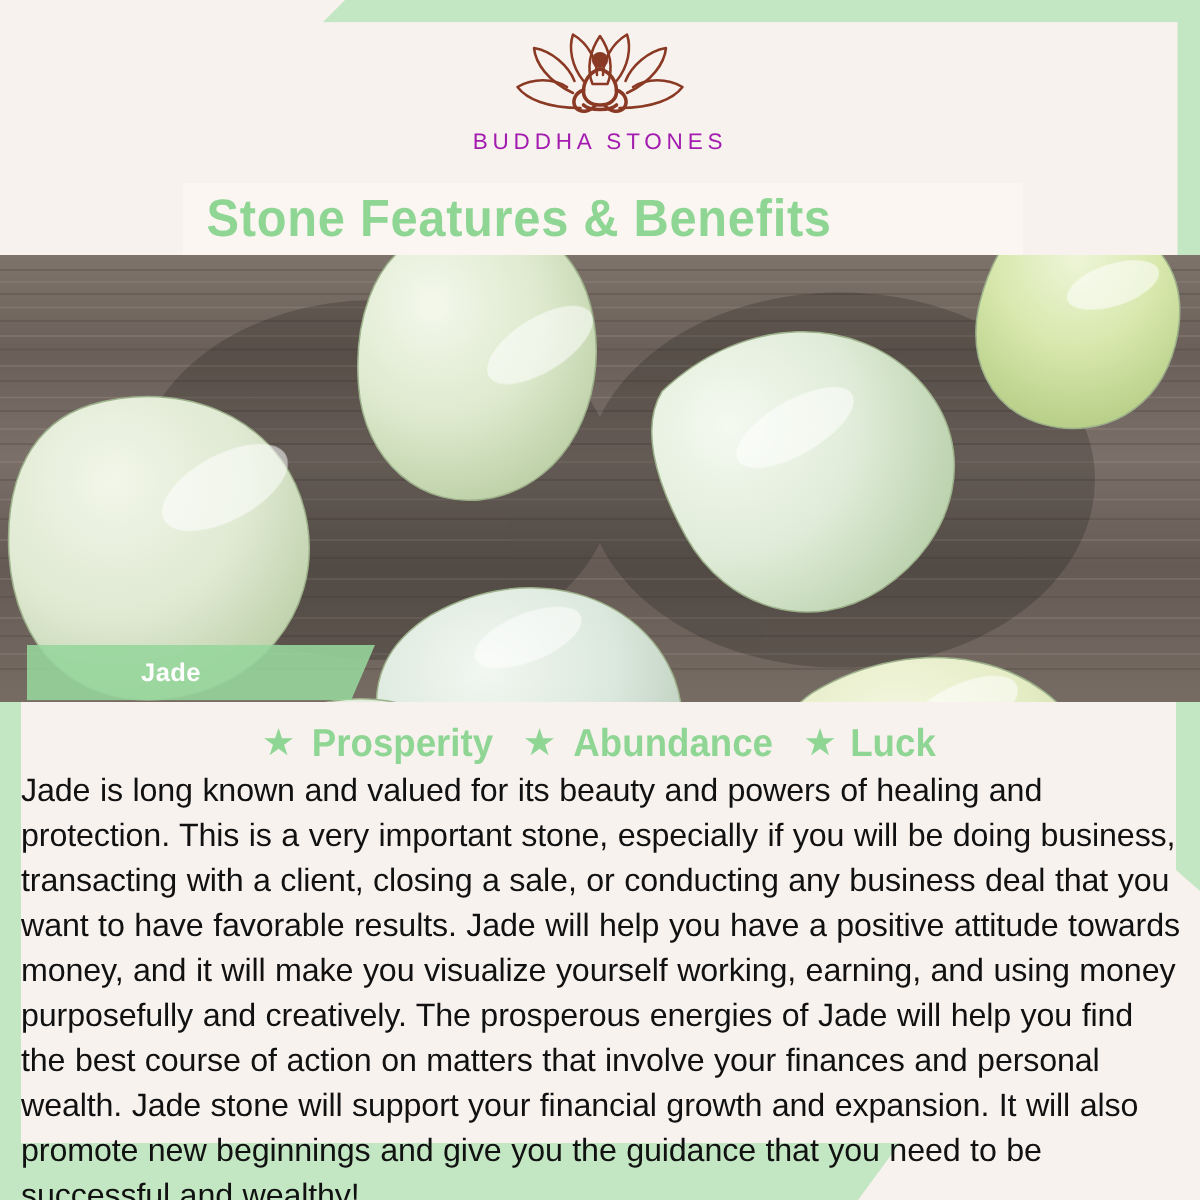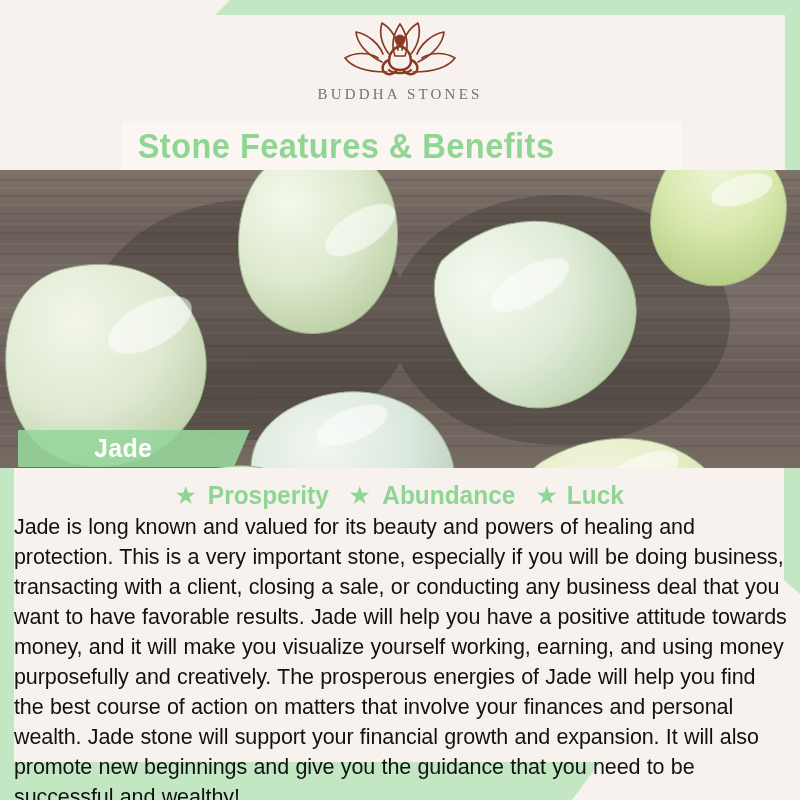--- a/index.html
+++ b/index.html
@@ -40,22 +40,22 @@
     background:#c3e6c3;
     clip-path:polygon(0 0,100% 0,calc(100% - 28px) 100%,0 100%);
   }
 
   
   .header{position:absolute;left:0;top:0;width:800px;height:120px;
     display:flex;flex-direction:column;align-items:center;justify-content:flex-start;padding-top:18px;box-sizing:border-box;}
   .logo-mark{width:150px;height:64px;display:block;}
   .logo-word{
     margin-top:4px;
-    font-family:Liberation Serif, serif;
-    font-size:15px;letter-spacing:3.2px;color:#737373;font-weight:400;
+    font-family:Liberation Sans, sans-serif;
+    font-size:15px;letter-spacing:3.2px;color:#a21caf;font-weight:400;
   }
 
   
   .title-band{
     position:absolute;left:122px;top:122px;width:560px;height:48px;
     background:#fbf6f2;
     display:flex;align-items:center;
   }
   .title-text{
     font-family:"Liberation Sans Narrow","Liberation Sans",sans-serif;
@@ -74,21 +74,21 @@
   }
   .photo svg{display:block;width:800px;height:298px;}
 
   .jade-badge{
     position:absolute;left:18px;top:430px;width:232px;height:37px;
     background:rgba(150,214,156,.88);
     clip-path:polygon(0 0,100% 0,calc(100% - 16px) 100%,0 100%);
     display:flex;align-items:center;
   }
   .jade-badge span{
-    color:#ffffff;font-size:25px;font-weight:bold;
+    color:#ffffff;font-size:17px;font-weight:bold;
     letter-spacing:.3px;padding-left:76px;
     font-family:"Liberation Sans",sans-serif;
   }
 
   
   .benefits{
     position:absolute;left:0;top:478px;width:800px;height:34px;
     display:flex;align-items:center;justify-content:center;gap:16px;
     color:#8fd695;
   }

